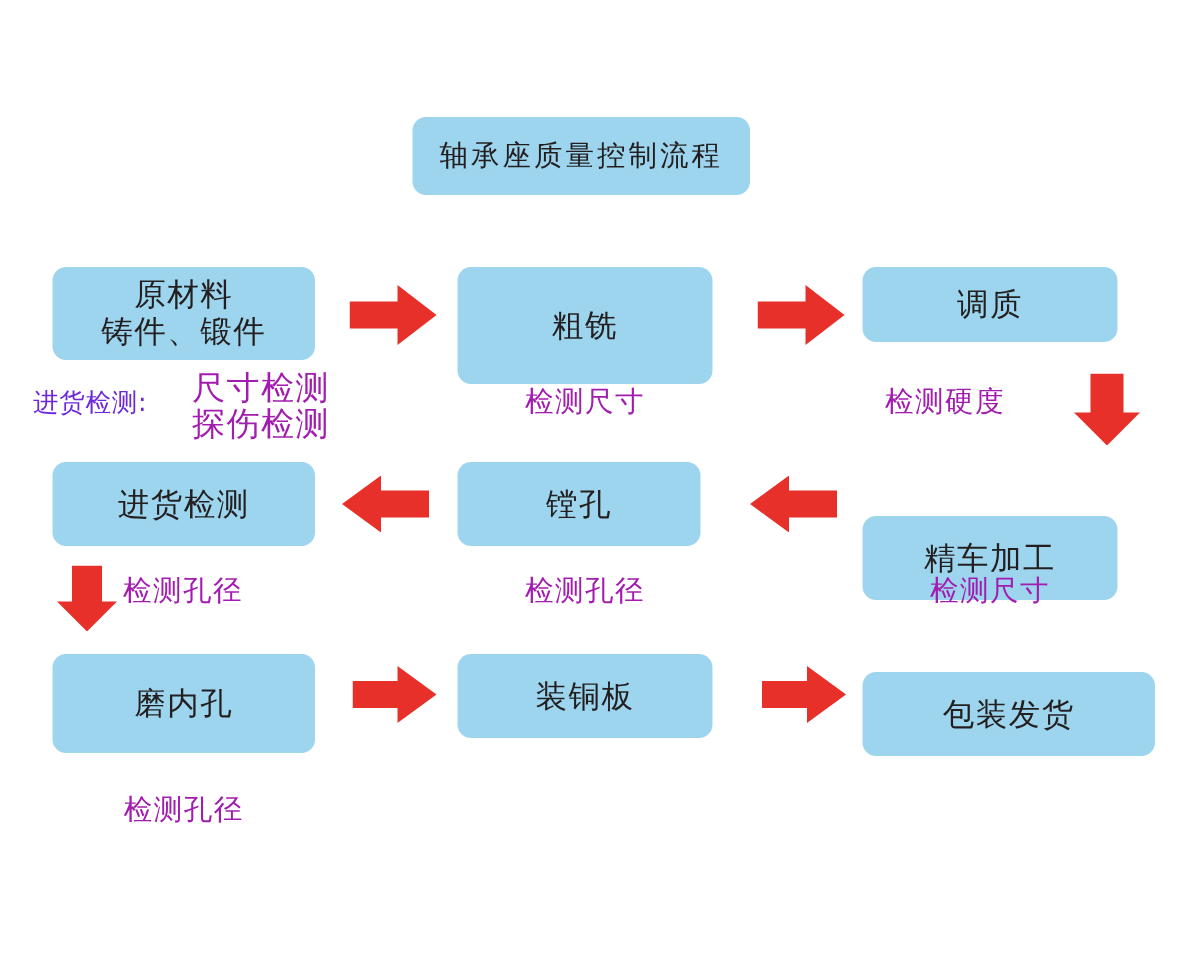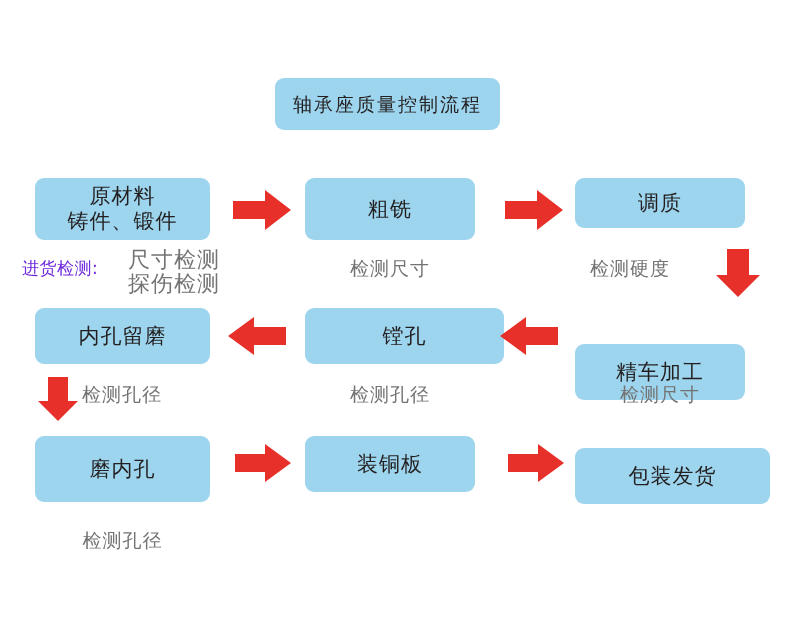--- a/index.html
+++ b/index.html
@@ -39,21 +39,21 @@
     font-size: 19px;
     letter-spacing: 2px;
   }
   .node .node-label {
     display: block;
     white-space: pre-line;
   }
   .caption {
     position: absolute;
     font-size: 19px;
-    color: #737373;
+    color: #a21caf;
     letter-spacing: 1px;
     white-space: pre-line;
     line-height: 1.1;
   }
   .caption.center {
     text-align: center;
   }
   .caption-lead {
     position: absolute;
     font-size: 17px;
@@ -83,21 +83,21 @@
   <div class="node title-node" style="left:275px; top:78px; width:225px; height:52px;">
     <span class="node-label">轴承座质量控制流程</span>
   </div>
 
   <div class="arrow" style="left:233px; top:190px; width:58px; height:40px;">
     <svg viewBox="0 0 58 40" preserveAspectRatio="none">
       <polygon points="0,11 32,11 32,0 58,20 32,40 32,29 0,29" fill="#E8302A"></polygon>
     </svg>
   </div>
 
-  <div class="node" style="left:305px; top:178px; width:170px; height:62px;justify-content:center;">
+  <div class="node" style="left:305px; top:178px; width:170px; height:78px;justify-content:center;">
     <span class="node-label">粗铣</span>
   </div>
 
   <div class="arrow" style="left:505px; top:190px; width:58px; height:40px;">
     <svg viewBox="0 0 58 40" preserveAspectRatio="none">
       <polygon points="0,11 32,11 32,0 58,20 32,40 32,29 0,29" fill="#E8302A"></polygon>
     </svg>
   </div>
 
   <div class="node" style="left:575px; top:178px; width:170px; height:50px;">
@@ -112,30 +112,30 @@
 
   <div class="caption center" style="left:545px; top:258px; width:170px;">检测硬度</div>
 
   <div class="arrow" style="left:716px; top:249px; width:44px; height:48px;">
     <svg viewBox="0 0 44 48" preserveAspectRatio="none">
       <polygon points="11,0 33,0 33,26 44,26 22,48 0,26 11,26" fill="#E8302A"></polygon>
     </svg>
   </div>
 
   <div class="node" style="left:35px; top:308px; width:175px; height:56px;">
-    <span class="node-label">内孔留磨</span>
+    <span class="node-label">进货检测</span>
   </div>
 
   <div class="arrow" style="left:228px; top:317px; width:58px; height:38px;">
     <svg viewBox="0 0 58 38" preserveAspectRatio="none">
       <polygon points="58,10 26,10 26,0 0,19 26,38 26,28 58,28" fill="#E8302A"></polygon>
     </svg>
   </div>
 
-  <div class="node" style="left:305px; top:308px; width:199px; height:56px;">
+  <div class="node" style="left:305px; top:308px; width:162px; height:56px;">
     <span class="node-label">镗孔</span>
   </div>
 
   <div class="arrow" style="left:500px; top:317px; width:58px; height:38px;">
     <svg viewBox="0 0 58 38" preserveAspectRatio="none">
       <polygon points="58,10 26,10 26,0 0,19 26,38 26,28 58,28" fill="#E8302A"></polygon>
     </svg>
   </div>
 
   <div class="node" style="left:575px; top:308px; width:170px; height:56px;margin-top:36px;">

